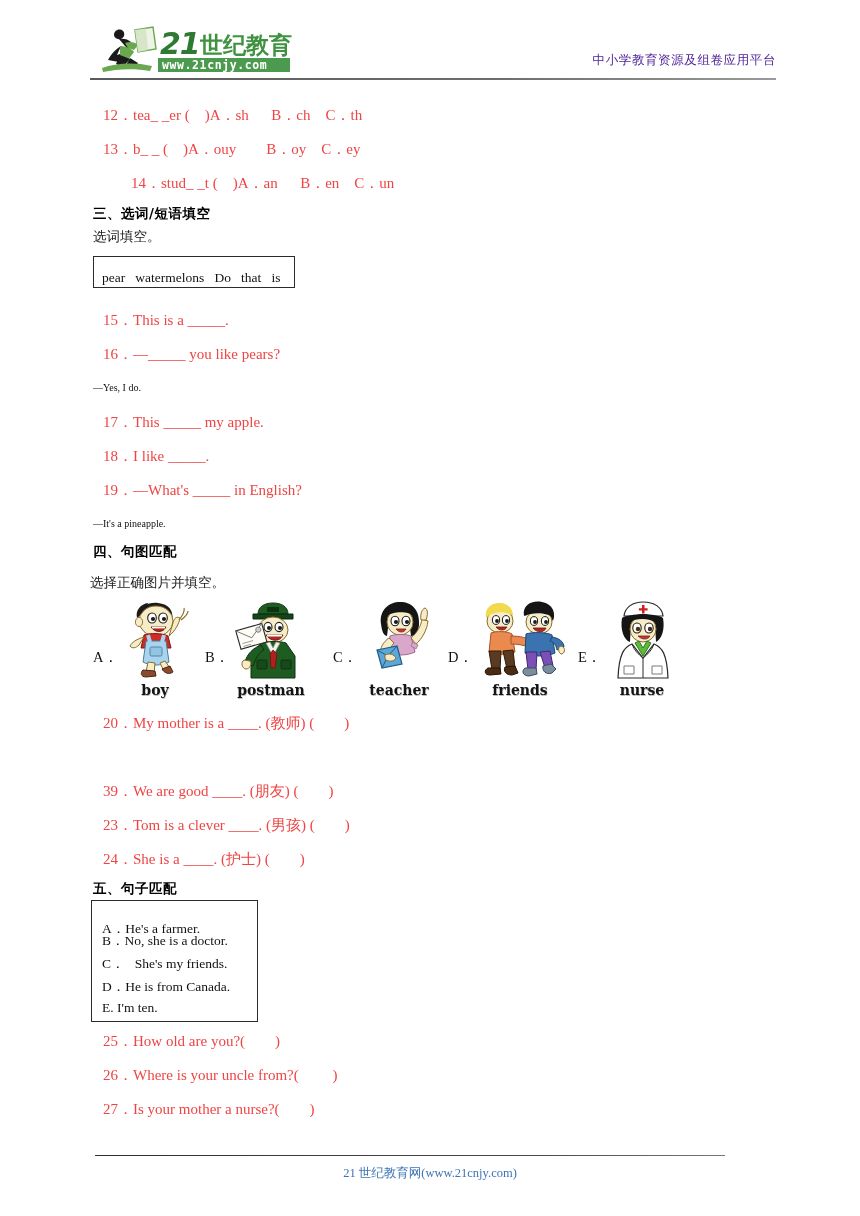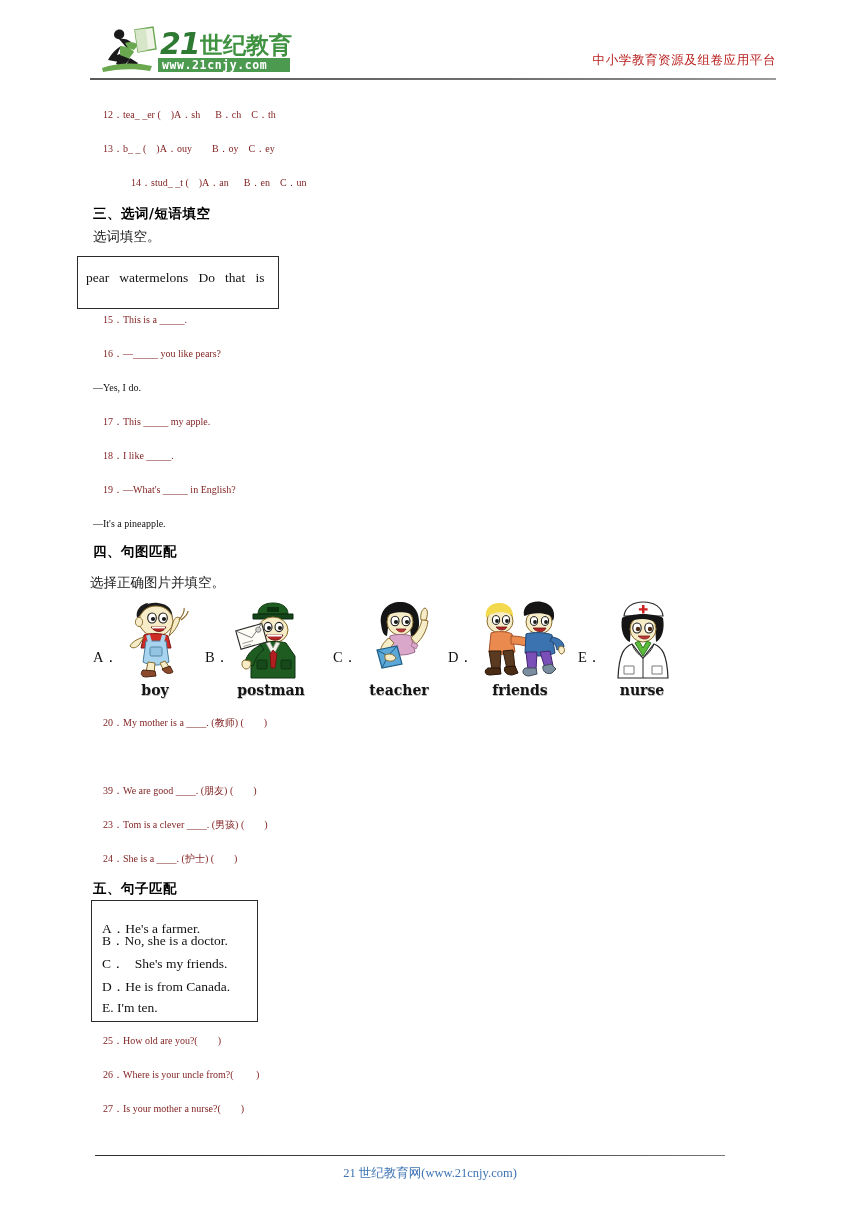--- a/index.html
+++ b/index.html
@@ -34,39 +34,39 @@
     position: absolute;
     left: 0; top: 0;
     width: 215px;
     height: 56px;
   }
   .header-slogan {
     position: absolute;
     right: 0; top: 30px;
     font-family: "Liberation Serif", "DejaVu Serif", serif;
     font-size: 12.5px;
-    color: #b91c1c;
+    color: #4c1d95;
     letter-spacing: 0.6px;
     white-space: nowrap;
   }
   .header-rule {
     position: absolute;
     left: 90px; top: 78px;
     width: 686px;
     height: 2px;
     background: linear-gradient(to right, #5a5a5a 0%, #6e6e6e 60%, #9a9a9a 100%);
   }
 
   
   .q {
     position: absolute;
-    font-size: 10px;
+    font-size: 15px;
     line-height: 18px;
     white-space: pre;
-    color: #7f1d1d;
+    color: #ef4444;
   }
   .cont {
     position: absolute;
     font-size: 10px;
     line-height: 18px;
     white-space: pre;
     color: #111;
   }
   .sec-head {
     position: absolute;
@@ -80,23 +80,23 @@
   .sec-sub {
     position: absolute;
     font-size: 13.5px;
     color: #1a1a1a;
     white-space: pre;
   }
 
   
   .wordbank {
     position: absolute;
-    left: 77px; top: 256px;
+    left: 93px; top: 256px;
     width: 202px;
-    height: 53px;
+    height: 32px;
     border: 1px solid #2b2b2b;
     box-sizing: border-box;
   }
   .wordbank-text {
     position: absolute;
     left: 8px; top: 13px;
     font-size: 13.5px;
     white-space: pre;
     color: #111;
   }

